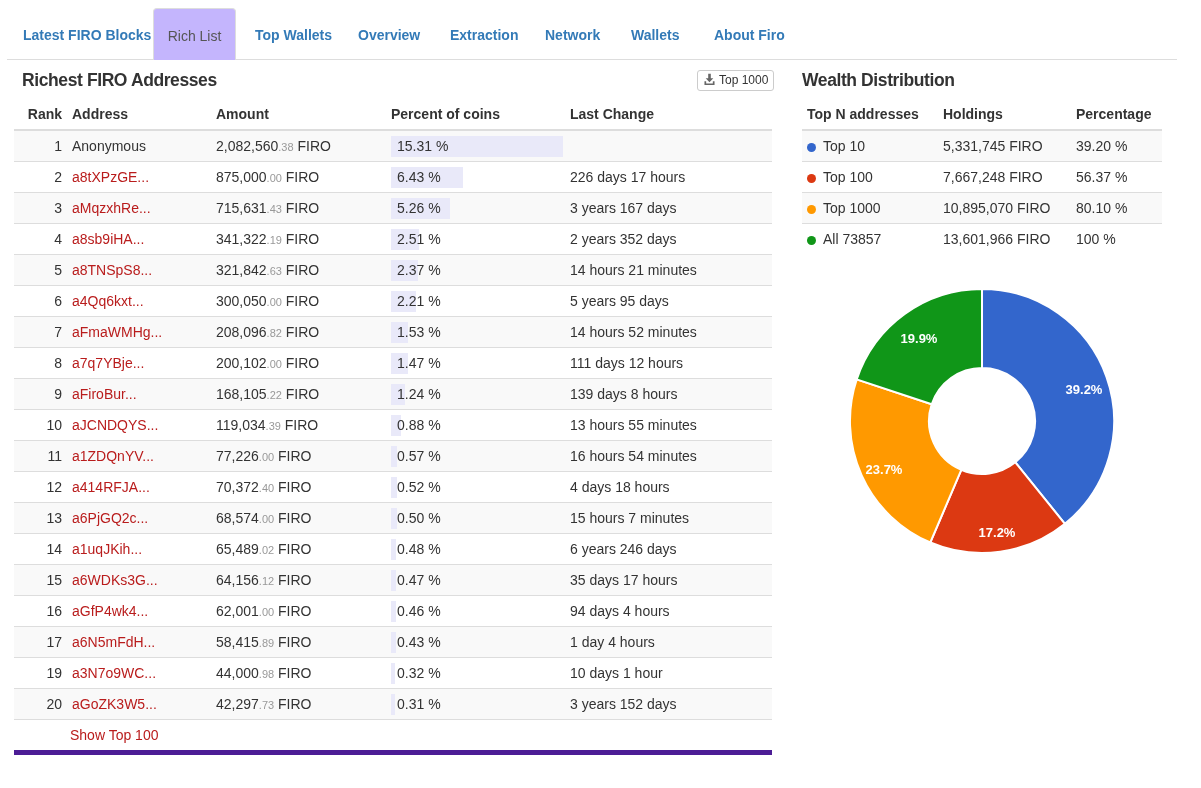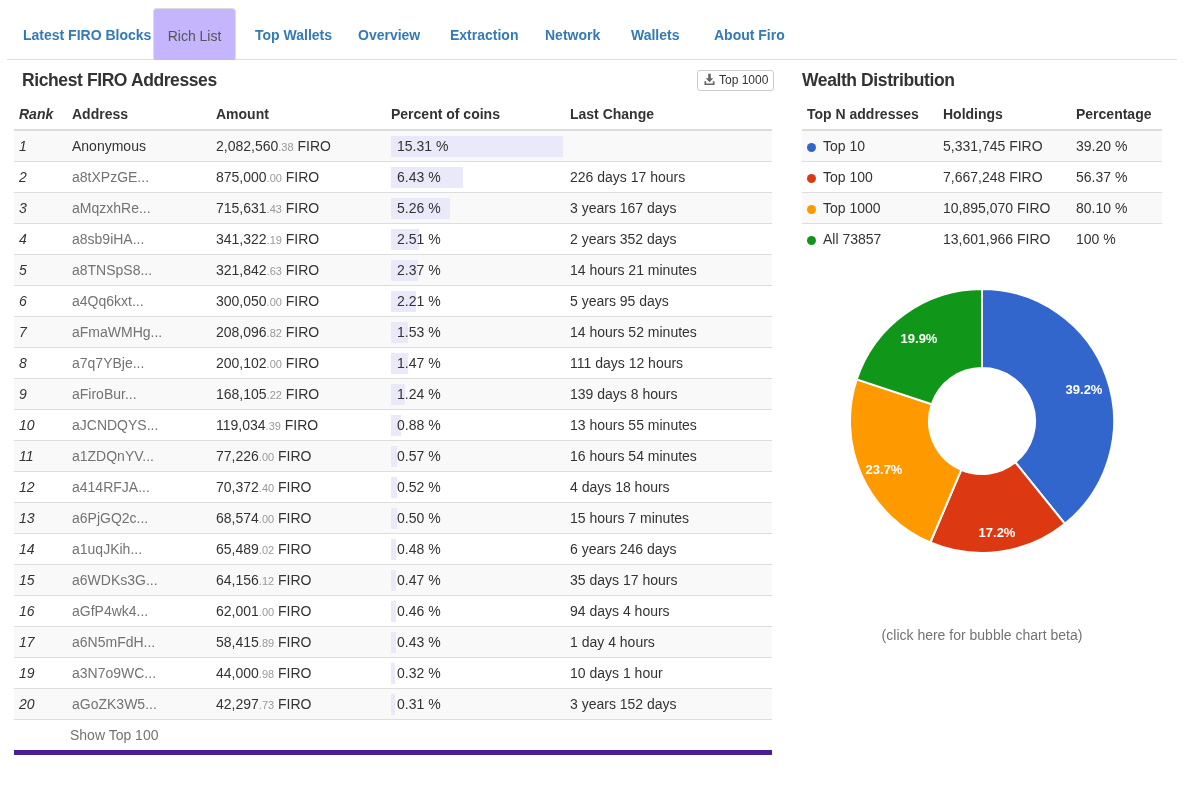--- a/index.html
+++ b/index.html
@@ -1,17 +1,17 @@
 <!DOCTYPE html>
 <html><head>
 <meta charset="utf-8">
 <style>
 * { margin:0; padding:0; box-sizing:content-box; }
 html,body { width:1201px; height:788px; background:#fff; font-family:"Liberation Sans", sans-serif; font-size:14px; color:#333; overflow:hidden; }
-a { color:#737373; text-decoration:none; }
+a { color:#b91c1c; text-decoration:none; }
 #page { position:relative; width:1201px; height:788px; }
 
 
 #navline { position:absolute; left:7px; top:59px; width:1170px; height:1px; background:#ddd; }
 .tab { position:absolute; top:25px; font-size:14px; line-height:20px; color:#337ab7; white-space:nowrap;font-weight:bold; }
 #activetab { position:absolute; left:153px; top:8px; width:81px; height:51px; background:#c4b5fd; border:1px solid #ddd; border-bottom:none; border-radius:4px 4px 0 0; z-index:2; }
 #activetab span { position:absolute; left:0; right:0; top:17px; text-align:center; color:#555; font-size:14px; line-height:20px; }
 
 
 h4 { position:absolute; font-size:17.5px; font-weight:bold; letter-spacing:-0.4px; color:#333; line-height:20px; white-space:nowrap; }
@@ -20,21 +20,21 @@
 #btn1000 { position:absolute; left:697px; top:70px; height:19px; border:1px solid #ccc; border-radius:3px; background:#fff; color:#333; font-size:12px; line-height:19px; text-align:center; padding:0 5px; white-space:nowrap; }
 #btn1000 svg { vertical-align:-2px; margin-right:3px; }
 
 
 table { border-collapse:separate; border-spacing:0; font-size:14px; color:#333; }
 td, th { padding:5px; line-height:20px; height:20px; text-align:left; vertical-align:top; border-top:1px solid #ddd; white-space:nowrap; font-weight:normal; overflow:hidden; }
 thead th { border-top:none; border-bottom:2px solid #ddd; font-weight:bold; }
 tbody tr:first-child td { border-top:none; }
 tbody tr:nth-child(odd) td { background:#f9f9f9; }
 #lt { position:absolute; left:14px; top:99px; width:758px; }
-#lt .r { text-align:left;font-style:italic; }
+#lt .r { text-align:right; }
 #lt td.p { position:relative; }
 #lt .bar { position:absolute; left:5px; top:5px; height:21px; background:#e9e9f9; }
 #lt .pt { position:relative; padding-left:6px; }
 #lt .d { font-size:11px; line-height:11px; color:#999; }
 #lt tfoot td { border-top:1px solid #ddd; border-bottom:5px solid #4c1d95; background:#fff; }
 #lt col.c1 { width:53px; } #lt col.c2 { width:144px; } #lt col.c3 { width:175px; } #lt col.c4 { width:179px; }
 
 
 #rt { position:absolute; left:802px; top:99px; width:360px; }
 #rt col.c1 { width:136px; } #rt col.c2 { width:133px; }
@@ -267,14 +267,13 @@
     <path d="M1064.9 523.8 A132.0 132.0 0 0 1 930.3 542.5 L961.3 469.8 A53.0 53.0 0 0 0 1015.3 462.3 Z" fill="#dc3912" stroke="#fff" stroke-width="2"></path>
     <path d="M930.3 542.5 A132.0 132.0 0 0 1 856.7 379.4 L931.7 404.3 A53.0 53.0 0 0 0 961.3 469.8 Z" fill="#ff9900" stroke="#fff" stroke-width="2"></path>
     <path d="M856.7 379.4 A132.0 132.0 0 0 1 982.0 289.0 L982.0 368.0 A53.0 53.0 0 0 0 931.7 404.3 Z" fill="#109618" stroke="#fff" stroke-width="2"></path>
     <g fill="#ffffff" font-size="13" font-weight="bold" text-anchor="middle" font-family="Liberation Sans, sans-serif">
       <text x="1084" y="394">39.2%</text>
       <text x="997" y="537">17.2%</text>
       <text x="884" y="474">23.7%</text>
       <text x="919" y="343">19.9%</text>
     </g>
   </svg>
-  <div id="bubble"><a href="#">(click here for bubble chart beta)</a></div>
 </div>
 
 </body></html>

